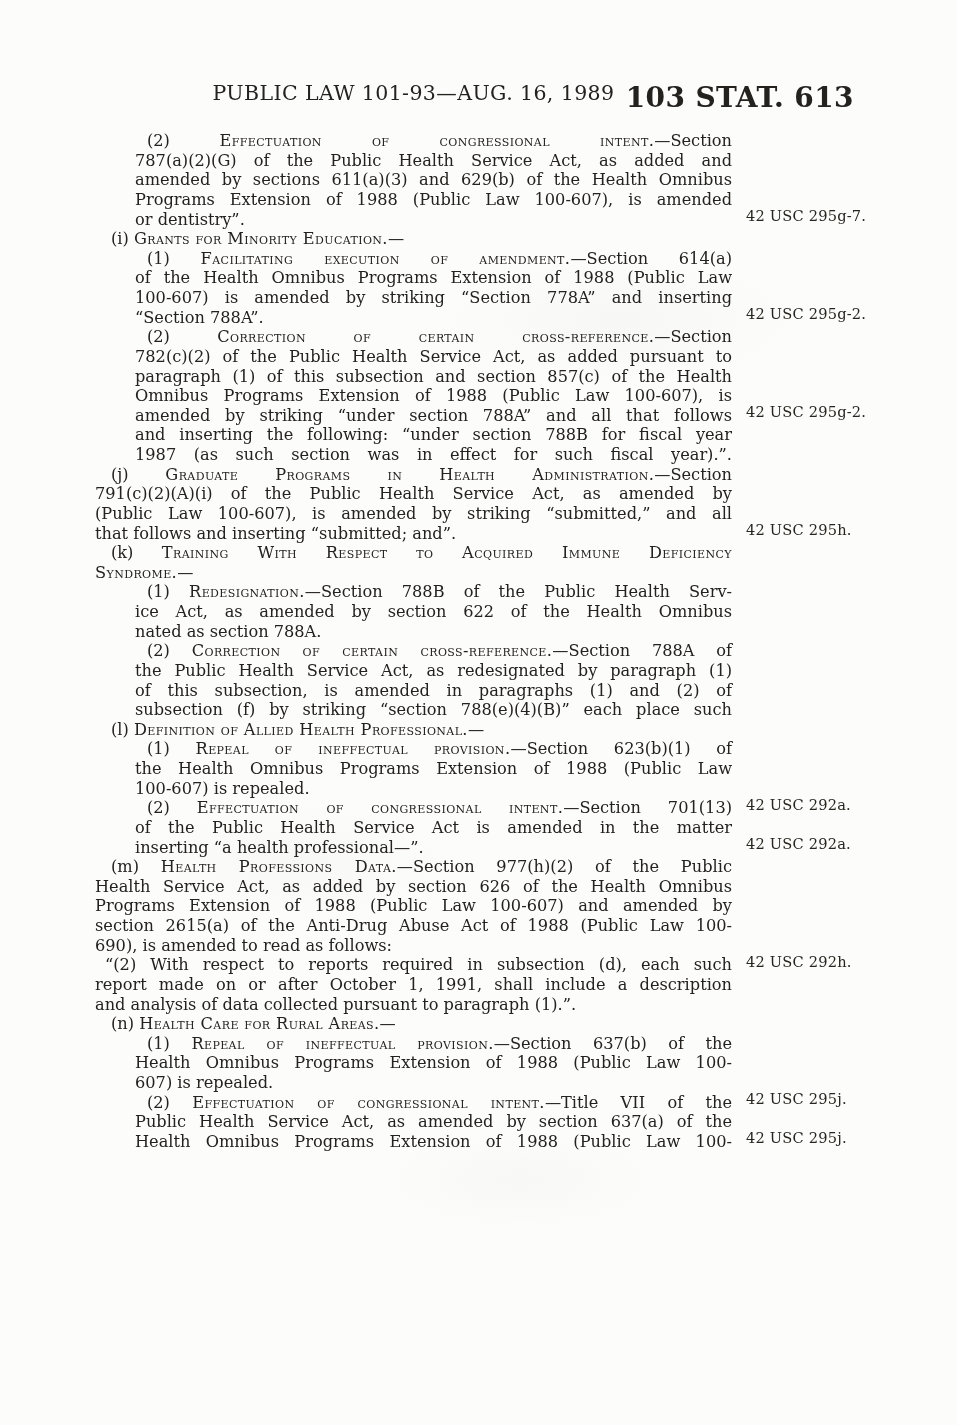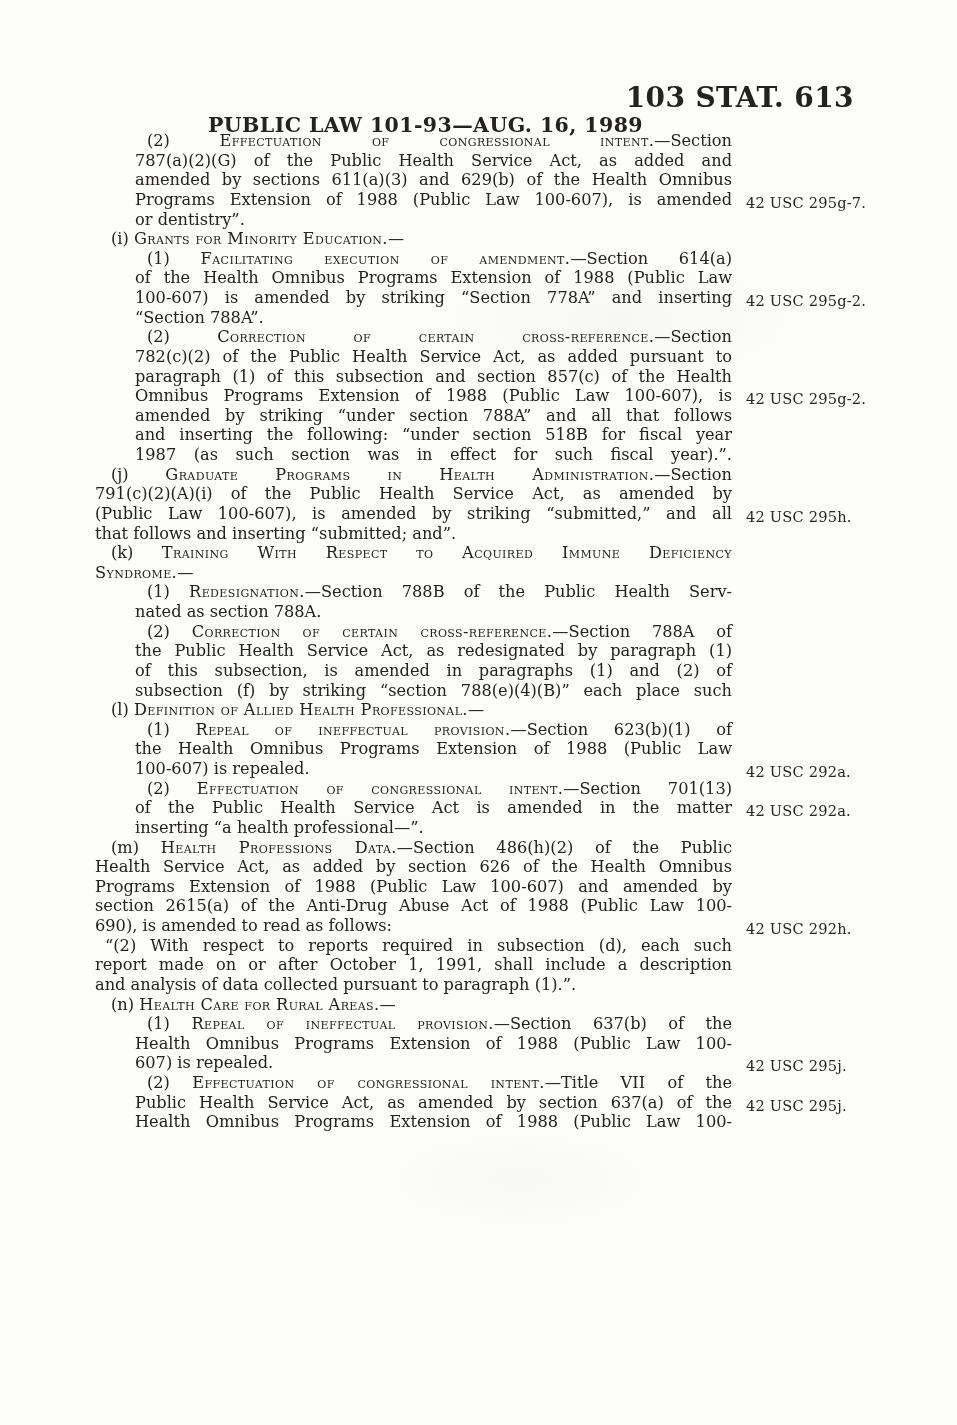--- a/index.html
+++ b/index.html
@@ -10,43 +10,43 @@
       radial-gradient(ellipse 260px 90px at 620px 320px, rgba(110,110,105,0.035), rgba(0,0,0,0) 70%),
       radial-gradient(ellipse 220px 80px at 300px 860px, rgba(110,110,105,0.03), rgba(0,0,0,0) 70%),
       radial-gradient(ellipse 200px 70px at 520px 1180px, rgba(110,110,105,0.03), rgba(0,0,0,0) 70%),
       #fcfcfa;
     font-family:"DejaVu Serif","Liberation Serif",serif;
     color:#24221f;
     overflow:hidden;
   }
   .running-head{position:absolute;top:81px;left:95px;width:767px;height:24px;}
   .law-title{
-    position:absolute;left:12px;top:0;width:637px;text-align:center;
-    font-size:20.5px;font-weight:700;letter-spacing:0.4px;white-space:nowrap;margin-top:32px;
+    position:absolute;left:0;top:0;width:637px;text-align:center;
+    font-size:20.5px;font-weight:400;letter-spacing:0.4px;white-space:nowrap;
   }
   .stat-page{
     position:absolute;right:8px;top:0;
     font-size:28px;font-weight:700;letter-spacing:0.4px;white-space:nowrap;
   }
   .body-col{position:absolute;top:131px;left:95px;width:637px;}
   .line{
     position:relative;
     height:19.64px;line-height:19.64px;
     font-size:16.2px;
     text-align:left;
   }
   .line.j{text-align:justify;text-align-last:justify;}
   .ind-flush{padding-left:0;}
   .ind-sub{padding-left:16px;}
   .ind-pf{padding-left:52px;}
   .ind-pb{padding-left:40px;}
   .ind-quote{padding-left:10px;}
   .seg-sc{font-variant:small-caps;letter-spacing:0.4px;}
   .margin-note{
-    position:absolute;left:651px;top:4px;width:205px;
+    position:absolute;left:651px;top:17px;width:205px;
     font-size:14.6px;line-height:18px;text-align:center;text-align-last:left;
     white-space:nowrap;letter-spacing:0.2px;color:#27251f;
   }
 </style>
 </head>
 <body>
 
 <div class="page">
   <div class="running-head">
     <div class="law-title">PUBLIC LAW 101-93—AUG. 16, 1989</div>
@@ -61,42 +61,43 @@
       <div class="line ind-sub"><span class="seg-r">(i) </span><span class="seg-sc">Grants for Minority Education.</span><span class="seg-r">—</span></div>
       <div class="line ind-pf j"><span class="seg-r">(1) </span><span class="seg-sc">Facilitating execution of amendment.</span><span class="seg-r">—Section 614(a)</span></div>
       <div class="line ind-pb j"><span class="seg-r">of the Health Omnibus Programs Extension of 1988 (Public Law</span></div>
       <div class="line ind-pb j"><span class="seg-r">100-607) is amended by striking “Section 778A” and inserting</span><span class="margin-note">42 USC 295g-2.</span></div>
       <div class="line ind-pb"><span class="seg-r">“Section 788A”.</span></div>
       <div class="line ind-pf j"><span class="seg-r">(2) </span><span class="seg-sc">Correction of certain cross-reference.</span><span class="seg-r">—Section</span></div>
       <div class="line ind-pb j"><span class="seg-r">782(c)(2) of the Public Health Service Act, as added pursuant to</span></div>
       <div class="line ind-pb j"><span class="seg-r">paragraph (1) of this subsection and section 857(c) of the Health</span></div>
       <div class="line ind-pb j"><span class="seg-r">Omnibus Programs Extension of 1988 (Public Law 100-607), is</span><span class="margin-note">42 USC 295g-2.</span></div>
       <div class="line ind-pb j"><span class="seg-r">amended by striking “under section 788A” and all that follows</span></div>
-      <div class="line ind-pb j"><span class="seg-r">and inserting the following: “under section 518B for fiscal year</span></div>
+      <div class="line ind-pb j"><span class="seg-r">and inserting the following: “under section 788B for fiscal year</span></div>
       <div class="line ind-pb j"><span class="seg-r">1987 (as such section was in effect for such fiscal year).”.</span></div>
       <div class="line ind-sub j"><span class="seg-r">(j) </span><span class="seg-sc">Graduate Programs in Health Administration.</span><span class="seg-r">—Section</span></div>
       <div class="line ind-flush j"><span class="seg-r">791(c)(2)(A)(i) of the Public Health Service Act, as amended by</span></div>
       <div class="line ind-flush j"><span class="seg-r">(Public Law 100-607), is amended by striking “submitted,” and all</span><span class="margin-note">42 USC 295h.</span></div>
       <div class="line ind-flush"><span class="seg-r">that follows and inserting “submitted; and”.</span></div>
       <div class="line ind-sub j"><span class="seg-r">(k) </span><span class="seg-sc">Training With Respect to Acquired Immune Deficiency</span></div>
       <div class="line ind-flush"><span class="seg-sc">Syndrome.</span><span class="seg-r">—</span></div>
       <div class="line ind-pf j"><span class="seg-r">(1) </span><span class="seg-sc">Redesignation.</span><span class="seg-r">—Section 788B of the Public Health Serv-</span></div>
+      <div class="line ind-pb j"><span class="seg-r">ice Act, as amended by section 622 of the Health Omnibus</span></div>
       <div class="line ind-pb"><span class="seg-r">nated as section 788A.</span></div>
       <div class="line ind-pf j"><span class="seg-r">(2) </span><span class="seg-sc">Correction of certain cross-reference.</span><span class="seg-r">—Section 788A of</span></div>
       <div class="line ind-pb j"><span class="seg-r">the Public Health Service Act, as redesignated by paragraph (1)</span></div>
       <div class="line ind-pb j"><span class="seg-r">of this subsection, is amended in paragraphs (1) and (2) of</span></div>
       <div class="line ind-pb j"><span class="seg-r">subsection (f) by striking “section 788(e)(4)(B)” each place such</span></div>
       <div class="line ind-sub"><span class="seg-r">(l) </span><span class="seg-sc">Definition of Allied Health Professional.</span><span class="seg-r">—</span></div>
       <div class="line ind-pf j"><span class="seg-r">(1) </span><span class="seg-sc">Repeal of ineffectual provision.</span><span class="seg-r">—Section 623(b)(1) of</span></div>
       <div class="line ind-pb j"><span class="seg-r">the Health Omnibus Programs Extension of 1988 (Public Law</span></div>
       <div class="line ind-pb"><span class="seg-r">100-607) is repealed.</span><span class="margin-note">42 USC 292a.</span></div>
       <div class="line ind-pf j"><span class="seg-r">(2) </span><span class="seg-sc">Effectuation of congressional intent.</span><span class="seg-r">—Section 701(13)</span></div>
       <div class="line ind-pb j"><span class="seg-r">of the Public Health Service Act is amended in the matter</span><span class="margin-note">42 USC 292a.</span></div>
       <div class="line ind-pb"><span class="seg-r">inserting “a health professional—”.</span></div>
-      <div class="line ind-sub j"><span class="seg-r">(m) </span><span class="seg-sc">Health Professions Data.</span><span class="seg-r">—Section 486(h)(2) of the Public</span></div>
+      <div class="line ind-sub j"><span class="seg-r">(m) </span><span class="seg-sc">Health Professions Data.</span><span class="seg-r">—Section 977(h)(2) of the Public</span></div>
       <div class="line ind-flush j"><span class="seg-r">Health Service Act, as added by section 626 of the Health Omnibus</span></div>
       <div class="line ind-flush j"><span class="seg-r">Programs Extension of 1988 (Public Law 100-607) and amended by</span></div>
       <div class="line ind-flush j"><span class="seg-r">section 2615(a) of the Anti-Drug Abuse Act of 1988 (Public Law 100-</span></div>
       <div class="line ind-flush"><span class="seg-r">690), is amended to read as follows:</span><span class="margin-note">42 USC 292h.</span></div>
       <div class="line ind-quote j"><span class="seg-r">“(2) With respect to reports required in subsection (d), each such</span></div>
       <div class="line ind-flush j"><span class="seg-r">report made on or after October 1, 1991, shall include a description</span></div>
       <div class="line ind-flush"><span class="seg-r">and analysis of data collected pursuant to paragraph (1).”.</span></div>
       <div class="line ind-sub"><span class="seg-r">(n) </span><span class="seg-sc">Health Care for Rural Areas.</span><span class="seg-r">—</span></div>
       <div class="line ind-pf j"><span class="seg-r">(1) </span><span class="seg-sc">Repeal of ineffectual provision.</span><span class="seg-r">—Section 637(b) of the</span></div>
       <div class="line ind-pb j"><span class="seg-r">Health Omnibus Programs Extension of 1988 (Public Law 100-</span></div>

